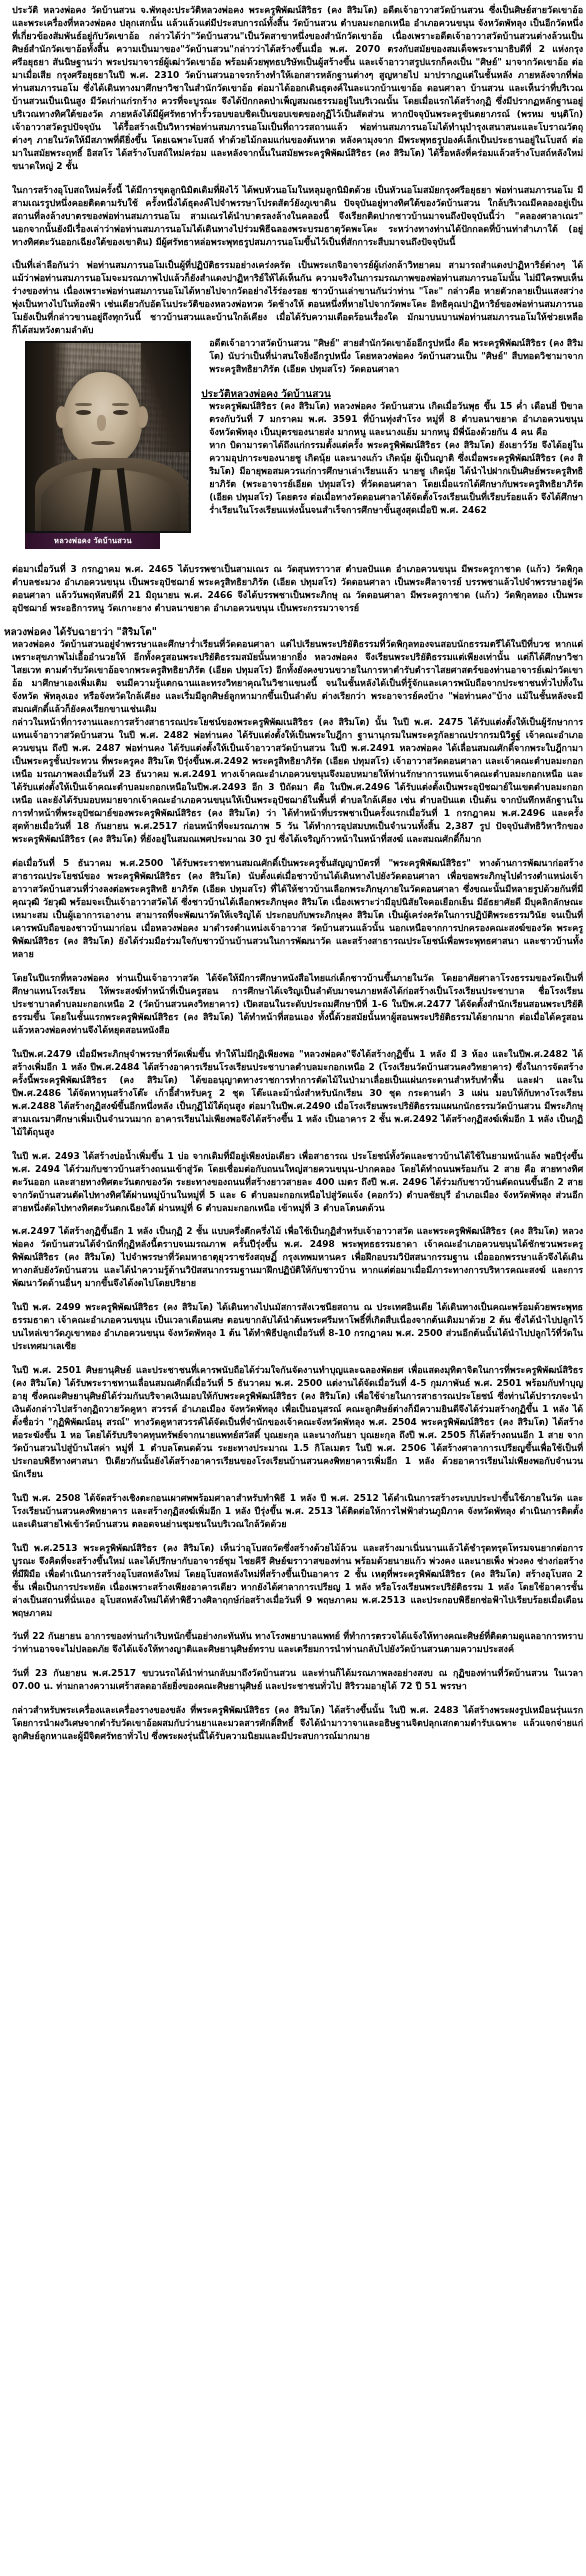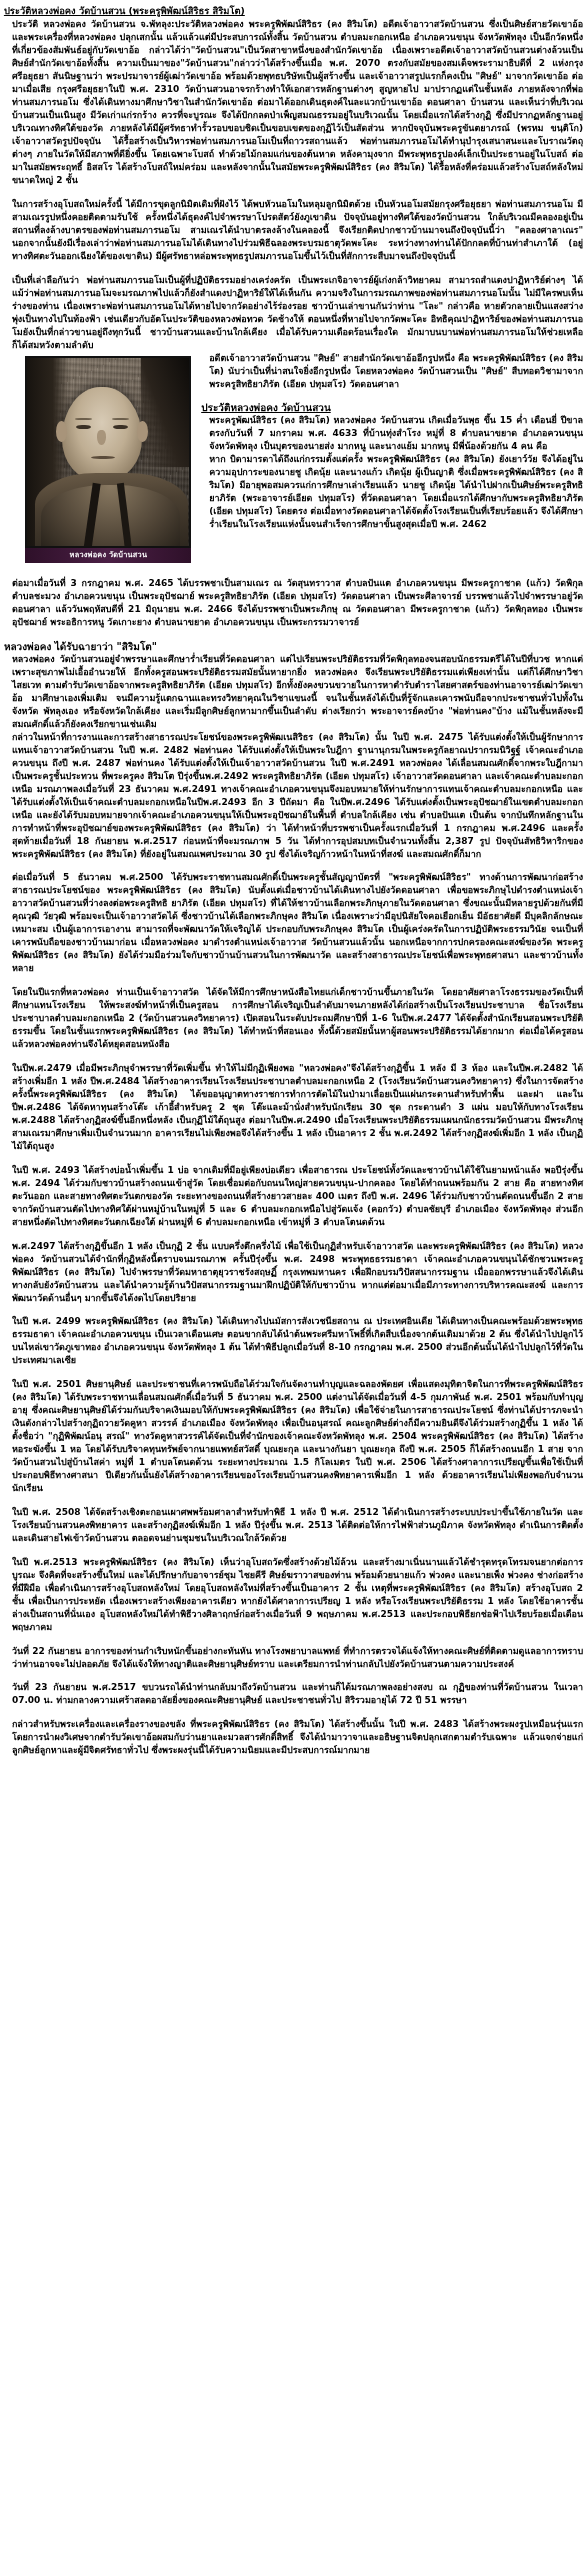--- a/index.html
+++ b/index.html
@@ -124,41 +124,40 @@
   }
   .photo-frame .strap{
     position:absolute;left:61px;top:125px;width:7.8px;height:68px;
     background:#181410;transform:rotate(8deg);
   }
   .photo-frame .strap2{
     position:absolute;left:94px;top:125px;width:6.8px;height:68px;
     background:#1b1712;transform:rotate(-7deg);
   }
   .photo-caption{
-    width:166px;
+    width:135px;
     box-sizing:border-box;
     background:#3a1535;
     background:linear-gradient(90deg,#2e1029 0%,#4b1f45 50%,#2e1029 100%);
     color:#ffffff;
     font-size:7.4px;
     font-weight:bold;
     text-align:center;
     padding:2.9px 0 2.9px 0;
     line-height:9.8px;
     letter-spacing:0.2px;
   }
   .clear{clear:both;}
   .side-col{ overflow:hidden; }
 </style>
 </head>
 <body>
 
 <div class="page">
 
-  <h2 class="heading">ประวัติหลวงพ่อคง วัดบ้านสวน (พระครูพิพัฒน์สิริธร สิริมโต)</h2>
 
   <p class="para">ประวัติ หลวงพ่อคง วัดบ้านสวน จ.พัทลุง:ประวัติหลวงพ่อคง พระครูพิพัฒน์สิริธร (คง สิริมโต) อดีตเจ้าอาวาสวัดบ้านสวน ซึ่งเป็นศิษย์สายวัดเขาอ้อ และพระเครื่องที่หลวงพ่อคง ปลุกเสกนั้น แล้วแล้วแต่มีประสบการณ์ทั้งสิ้น วัดบ้านสวน ตำบลมะกอกเหนือ อำเภอควนขนุน จังหวัดพัทลุง เป็นอีกวัดหนึ่งที่เกี่ยวข้องสัมพันธ์อยู่กับวัดเขาอ้อ กล่าวได้ว่า"วัดบ้านสวน"เป็นวัดสาขาหนึ่งของสำนักวัดเขาอ้อ เนื่องเพราะอดีตเจ้าอาวาสวัดบ้านสวนต่างล้วนเป็นศิษย์สำนักวัดเขาอ้อทั้งสิ้น ความเป็นมาของ"วัดบ้านสวน"กล่าวว่าได้สร้างขึ้นเมื่อ พ.ศ. 2070 ตรงกับสมัยของสมเด็จพระรามาธิบดีที่ 2 แห่งกรุงศรีอยุธยา สันนิษฐานว่า พระปรมาจารย์ผู้เฒ่าวัดเขาอ้อ พร้อมด้วยพุทธบริษัทเป็นผู้สร้างขึ้น และเจ้าอาวาสรูปแรกก็คงเป็น "ศิษย์" มาจากวัดเขาอ้อ ต่อมาเมื่อเสีย กรุงศรีอยุธยาในปี พ.ศ. 2310 วัดบ้านสวนอาจรกร้างทำให้เอกสารหลักฐานต่างๆ สูญหายไป มาปรากฏแต่ในชั้นหลัง ภายหลังจากที่พ่อท่านสมภารนอโม ซึ่งได้เดินทางมาศึกษาวิชาในสำนักวัดเขาอ้อ ต่อมาได้ออกเดินธุดงค์ในละแวกบ้านเขาอ้อ ดอนศาลา บ้านสวน และเห็นว่าที่บริเวณบ้านสวนเป็นเนินสูง มีวัดเก่าแก่รกร้าง ควรที่จะบูรณะ จึงได้ปักกลดป่าเพ็ญสมณธรรมอยู่ในบริเวณนั้น โดยเมื่อแรกได้สร้างกุฏิ ซึ่งมีปรากฏหลักฐานอยู่บริเวณทางทิศใต้ของวัด ภายหลังได้มีผู้ศรัทธาทำรั้วรอบขอบชิดเป็นขอบเขตของกุฏิไว้เป็นสัดส่วน หากปัจจุบันพระครูขันตยาภรณ์ (พรหม ขนฺติโก) เจ้าอาวาสวัดรูปปัจจุบัน ได้รื้อสร้างเป็นวิหารพ่อท่านสมภารนอโมเป็นที่ถาวรสถานแล้ว พ่อท่านสมภารนอโมได้ทำนุบำรุงเสนาสนะและโบราณวัตถุต่างๆ ภายในวัดให้มีสภาพที่ดียิ่งขึ้น โดยเฉพาะโบสถ์ ทำด้วยไม้กลมแก่นของต้นหาด หลังคามุงจาก มีพระพุทธรูปองค์เล็กเป็นประธานอยู่ในโบสถ์ ต่อมาในสมัยพระฤทธิ์ อิสสโร ได้สร้างโบสถ์ใหม่คร่อม และหลังจากนั้นในสมัยพระครูพิพัฒน์สิริธร (คง สิริมโต) ได้รื้อหลังที่คร่อมแล้วสร้างโบสถ์หลังใหม่ขนาดใหญ่ 2 ชั้น</p>
 
   <p class="para gap">ในการสร้างอุโบสถใหม่ครั้งนี้ ได้มีการขุดลูกนิมิตเดิมที่ฝังไว้ ได้พบหัวนอโมในหลุมลูกนิมิตด้วย เป็นหัวนอโมสมัยกรุงศรีอยุธยา พ่อท่านสมภารนอโม มีสามเณรรูปหนึ่งคอยติดตามรับใช้ ครั้งหนึ่งได้ธุดงค์ไปจำพรรษาโปรดสัตว์ยังภูเขาดิน ปัจจุบันอยู่ทางทิศใต้ของวัดบ้านสวน ใกล้บริเวณมีคลองอยู่เป็นสถานที่ลงล้างบาตรของพ่อท่านสมภารนอโม สามเณรได้นำบาตรลงล้างในคลองนี้ จึงเรียกติดปากชาวบ้านมาจนถึงปัจจุบันนี้ว่า "คลองศาลาเณร" นอกจากนั้นยังมีเรื่องเล่าว่าพ่อท่านสมภารนอโมได้เดินทางไปร่วมพิธีฉลองพระบรมธาตุวัดพะโคะ ระหว่างทางท่านได้ปักกลดที่บ้านท่าสำเภาใต้ (อยู่ทางทิศตะวันออกเฉียงใต้ของเขาดิน) มีผู้ศรัทธาหล่อพระพุทธรูปสมภารนอโมขึ้นไว้เป็นที่สักการะสืบมาจนถึงปัจจุบันนี้</p>
 
   <p class="para gap">เป็นที่เล่าลือกันว่า พ่อท่านสมภารนอโมเป็นผู้ที่ปฏิบัติธรรมอย่างเคร่งครัด เป็นพระเกจิอาจารย์ผู้เก่งกล้าวิทยาคม สามารถสำแดงปาฏิหาริย์ต่างๆ ได้ แม้ว่าพ่อท่านสมภารนอโมจะมรณภาพไปแล้วก็ยังสำแดงปาฏิหาริย์ให้ได้เห็นกัน ความจริงในการมรณภาพของพ่อท่านสมภารนอโมนั้น ไม่มีใครพบเห็นร่างของท่าน เนื่องเพราะพ่อท่านสมภารนอโมได้หายไปจากวัดอย่างไร้ร่องรอย ชาวบ้านเล่าขานกันว่าท่าน "โละ" กล่าวคือ หายตัวกลายเป็นแสงสว่างพุ่งเป็นทางไปในท้องฟ้า เช่นเดียวกับอัตโนประวัติของหลวงพ่อทวด วัดช้างให้ ตอนหนึ่งที่หายไปจากวัดพะโคะ อิทธิคุณปาฏิหาริย์ของพ่อท่านสมภารนอ โมยังเป็นที่กล่าวขานอยู่ถึงทุกวันนี้ ชาวบ้านสวนและบ้านใกล้เคียง เมื่อได้รับความเดือดร้อนเรื่องใด มักมาบนบานพ่อท่านสมภารนอโมให้ช่วยเหลือ ก็ได้สมหวังตามลำดับ</p>
 
   <div class="photo-wrap">
     <div class="photo-frame">
       <div class="grain"></div>
@@ -179,21 +178,21 @@
       <div class="strap2"></div>
     </div>
     <div class="photo-caption">หลวงพ่อคง วัดบ้านสวน</div>
   </div>
 
   <div class="side-col">
     <p class="para">อดีตเจ้าอาวาสวัดบ้านสวน "ศิษย์" สายสำนักวัดเขาอ้ออีกรูปหนึ่ง คือ พระครูพิพัฒน์สิริธร (คง สิริมโต) นับว่าเป็นที่น่าสนใจยิ่งอีกรูปหนึ่ง โดยหลวงพ่อคง วัดบ้านสวนเป็น "ศิษย์" สืบทอดวิชามาจากพระครูสิทธิยาภิรัต (เอียด ปทุมสโร) วัดดอนศาลา</p>
 
     <p class="subhead ul gap">ประวัติหลวงพ่อคง วัดบ้านสวน</p>
 
-    <p class="para">พระครูพัฒน์สิริธร (คง สิริมโต) หลวงพ่อคง วัดบ้านสวน เกิดเมื่อวันพุธ ขึ้น 15 ค่ำ เดือนยี่ ปีขาล ตรงกับวันที่ 7 มกราคม พ.ศ. 4633 ที่บ้านทุ่งสำโรง หมู่ที่ 8 ตำบลนาขยาด อำเภอควนขนุน จังหวัดพัทลุง เป็นบุตรของนายส่ง มากหนู และนางแย้ม มากหนู มีพี่น้องด้วยกัน 4 คน คือ</p>
+    <p class="para">พระครูพัฒน์สิริธร (คง สิริมโต) หลวงพ่อคง วัดบ้านสวน เกิดเมื่อวันพุธ ขึ้น 15 ค่ำ เดือนยี่ ปีขาล ตรงกับวันที่ 7 มกราคม พ.ศ. 3591 ที่บ้านทุ่งสำโรง หมู่ที่ 8 ตำบลนาขยาด อำเภอควนขนุน จังหวัดพัทลุง เป็นบุตรของนายส่ง มากหนู และนางแย้ม มากหนู มีพี่น้องด้วยกัน 4 คน คือ</p>
 
 
     <p class="para">หาก บิดามารดาได้ถึงแก่กรรมตั้งแต่ครั้ง พระครูพิพัฒน์สิริธร (คง สิริมโต) ยังเยาว์วัย จึงได้อยู่ในความอุปการะของนายชู เกิดนุ้ย และนางแก้ว เกิดนุ้ย ผู้เป็นญาติ ซึ่งเมื่อพระครูพิพัฒน์สิริธร (คง สิริมโต) มีอายุพอสมควรแก่การศึกษาเล่าเรียนแล้ว นายชู เกิดนุ้ย ได้นำไปฝากเป็นศิษย์พระครูสิทธิยาภิรัต (พระอาจารย์เอียด ปทุมสโร) ที่วัดดอนศาลา โดยเมื่อแรกได้ศึกษากับพระครูสิทธิยาภิรัต (เอียด ปทุมสโร) โดยตรง ต่อเมื่อทางวัดดอนศาลาได้จัดตั้งโรงเรียนเป็นที่เรียบร้อยแล้ว จึงได้ศึกษาร่ำเรียนในโรงเรียนแห่งนั้นจนสำเร็จการศึกษาขั้นสูงสุดเมื่อปี พ.ศ. 2462</p>
   </div>
 
   <div class="clear"></div>
 
   <p class="para gap">ต่อมาเมื่อวันที่ 3 กรกฎาคม พ.ศ. 2465 ได้บรรพชาเป็นสามเณร ณ วัดสุนทราวาส ตำบลปันแต อำเภอควนขนุน มีพระครูกาชาด (แก้ว) วัดพิกุล ตำบลชะมวง อำเภอควนขนุน เป็นพระอุปัชฌาย์ พระครูสิทธิยาภิรัต (เอียด ปทุมสโร) วัดดอนศาลา เป็นพระศีลาจารย์ บรรพชาแล้วไปจำพรรษาอยู่วัดดอนศาลา แล้ววันพฤหัสบดีที่ 21 มิถุนายน พ.ศ. 2466 จึงได้บรรพชาเป็นพระภิกษุ ณ วัดดอนศาลา มีพระครูกาชาด (แก้ว) วัดพิกุลทอง เป็นพระอุปัชฌาย์ พระอธิการหนู วัดเกาะยาง ตำบลนาขยาด อำเภอควนขนุน เป็นพระกรรมวาจารย์</p>
 
   <p class="subhead gap">หลวงพ่อคง ได้รับฉายาว่า "สิริมโต"</p>

